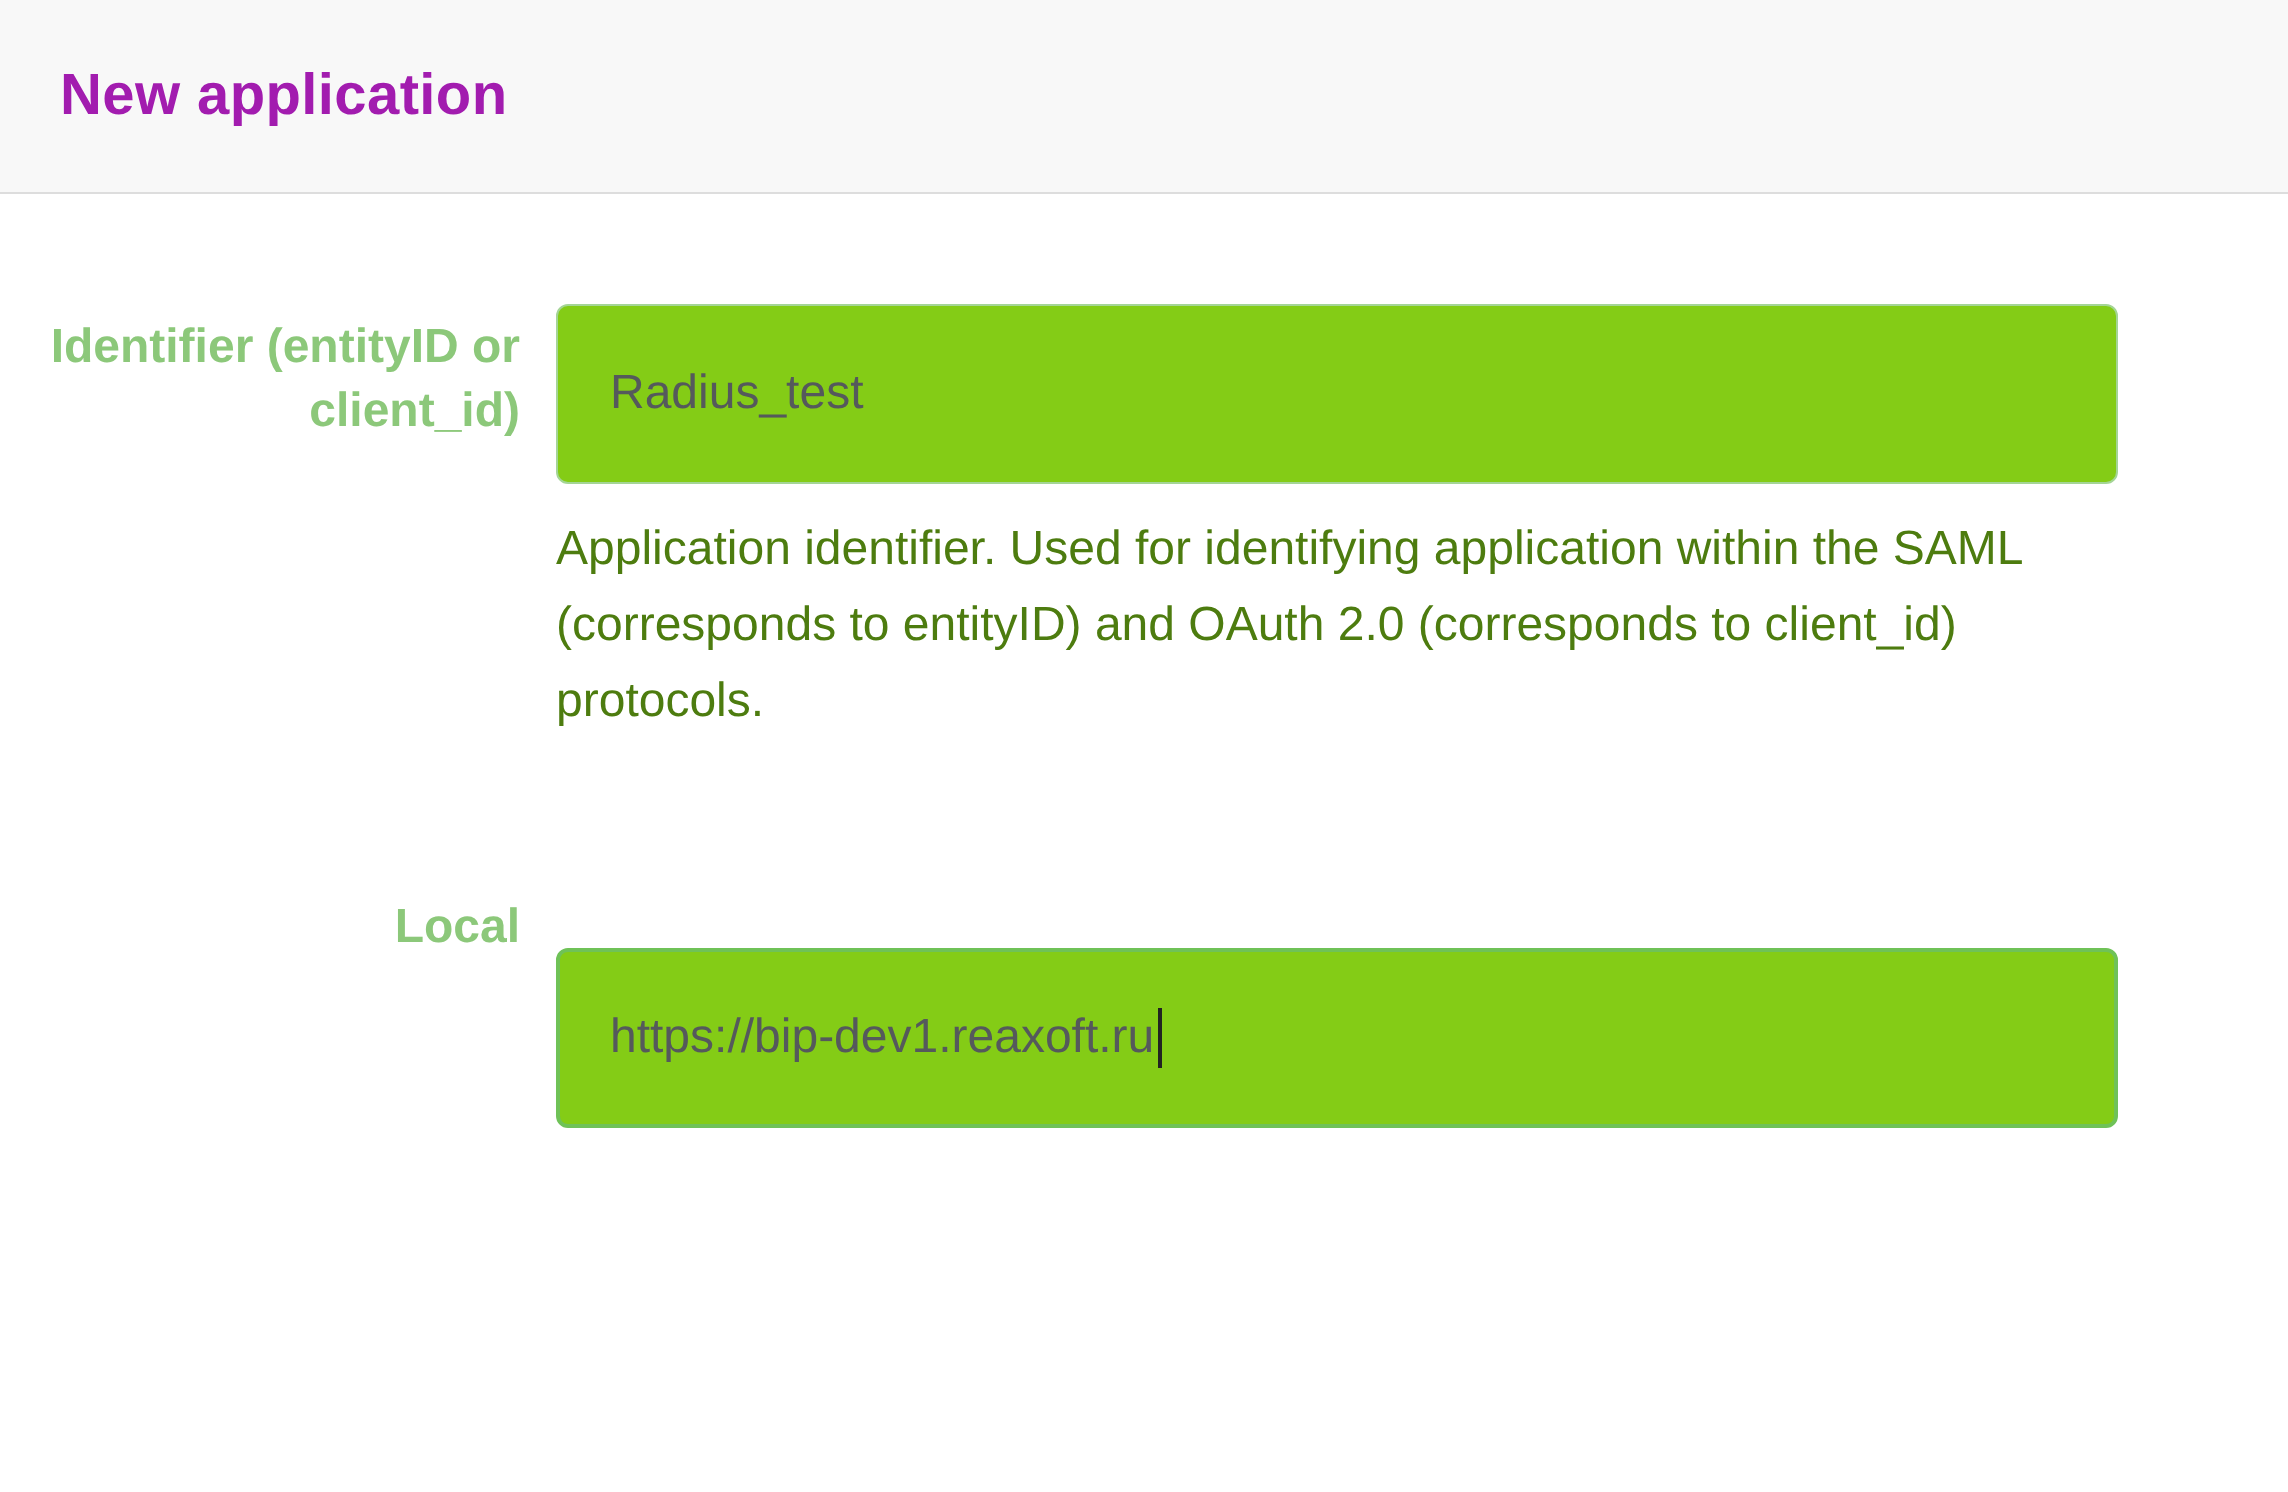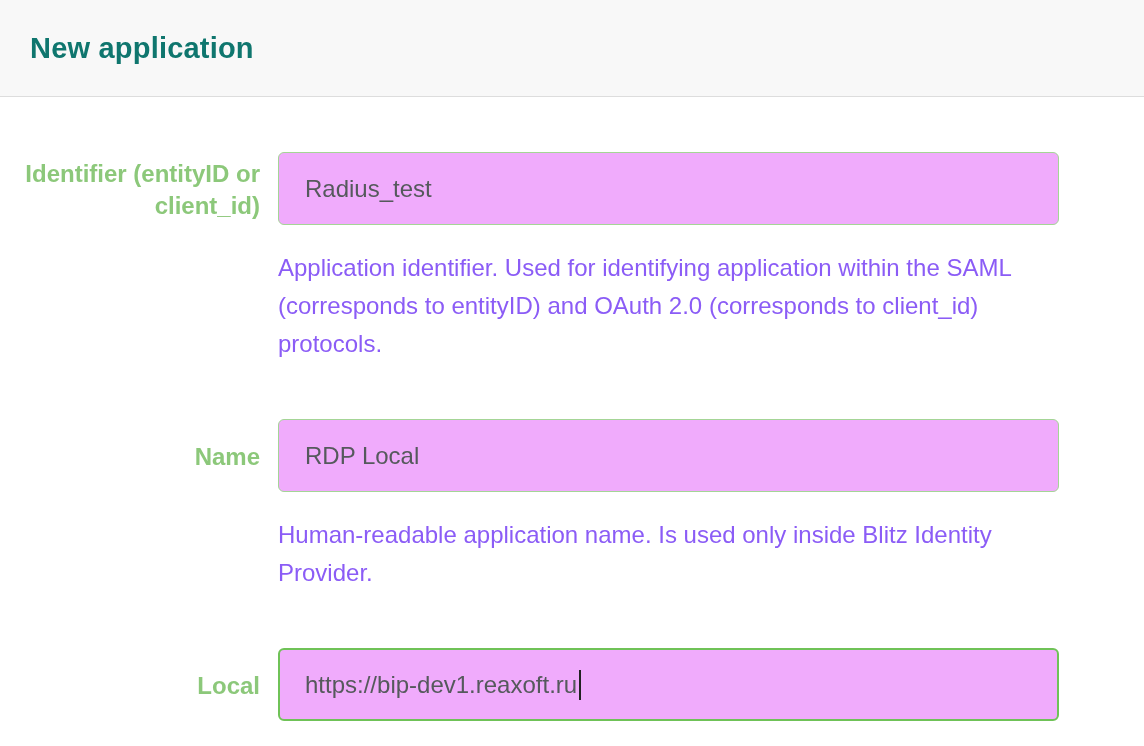--- a/index.html
+++ b/index.html
@@ -16,21 +16,21 @@
   }
   .header {
     height: 97px;
     background: #f8f8f8;
     border-bottom: 1px solid #dddddd;
     display: flex;
     align-items: center;
     padding-left: 30px;
   }
   .header-title {
-    color: #0f766e;
+    color: #a21caf;
     font-size: 29px;
     font-weight: bold;
     letter-spacing: 0.2px;
   }
   .form {
     padding-top: 55px;
   }
   .field {
     display: grid;
     grid-template-columns: 260px minmax(0, 781px);
@@ -45,47 +45,48 @@
     align-items: center;
     justify-content: flex-end;
     text-align: right;
     color: #8cc87a;
     font-size: 24px;
     font-weight: bold;
     line-height: 1.35;
     padding-top: 6px;
   }
   .input-box {
-    height: 73px;
+    height: 90px;
     border: 1px solid #a4d596;
     border-radius: 6px;
-    background: #f0abfc;
+    background: #84cc16;
     display: flex;
     align-items: center;
     padding: 0 26px;
     font-size: 24px;
     color: #55595c;
     white-space: nowrap;
     overflow: hidden;
   }
   .input-box.focused {
     border: 2px solid #6fc257;
     padding: 0 25px;
+    margin-top: 48px;
   }
   .input-box.focused::after {
     content: "";
     display: inline-block;
     width: 2px;
     height: 30px;
     background: #222222;
     margin-left: 2px;
   }
   .help {
-    margin-top: 24px;
-    color: #8b5cf6;
+    margin-top: 14px;
+    color: #4d7c0f;
     font-size: 24px;
     line-height: 38px;
   }
   .help:empty { display: none; }
 </style>
 </head>
 <body>
 
 <div class="page">
 
@@ -96,27 +97,20 @@
   <div class="form">
 
     <div class="field">
       <div class="label">Identifier (entityID or client_id)</div>
       <div class="control">
         <div class="input-box" role="textbox">Radius_test</div>
         <div class="help">Application identifier. Used for identifying application within the SAML (corresponds to entityID) and OAuth 2.0 (corresponds to client_id) protocols.</div>
       </div>
     </div>
 
-    <div class="field">
-      <div class="label">Name</div>
-      <div class="control">
-        <div class="input-box" role="textbox">RDP Local</div>
-        <div class="help">Human-readable application name. Is used only inside Blitz Identity Provider.</div>
-      </div>
-    </div>
 
     <div class="field">
       <div class="label">Local</div>
       <div class="control">
         <div class="input-box focused" role="textbox">https://bip-dev1.reaxoft.ru</div>
 
       </div>
     </div>
 
   </div>

